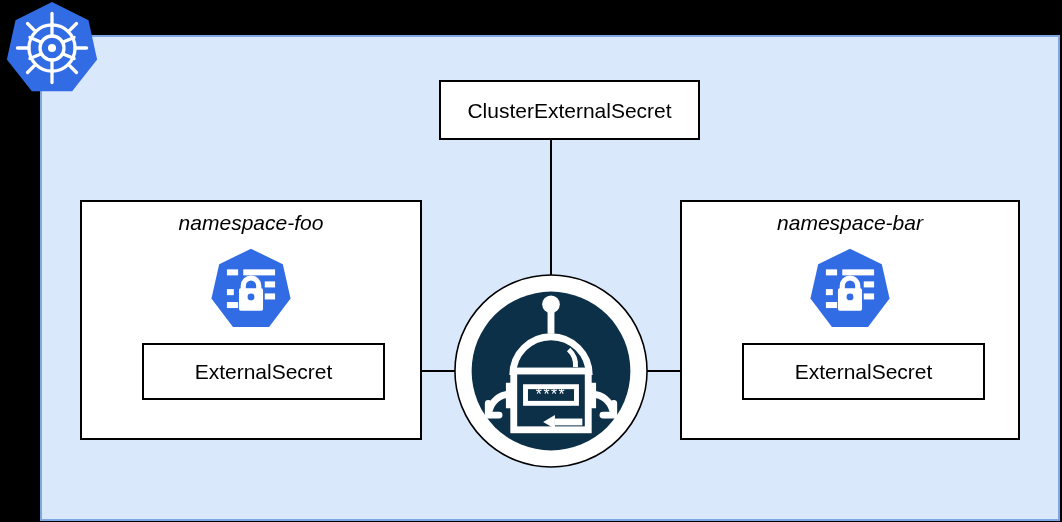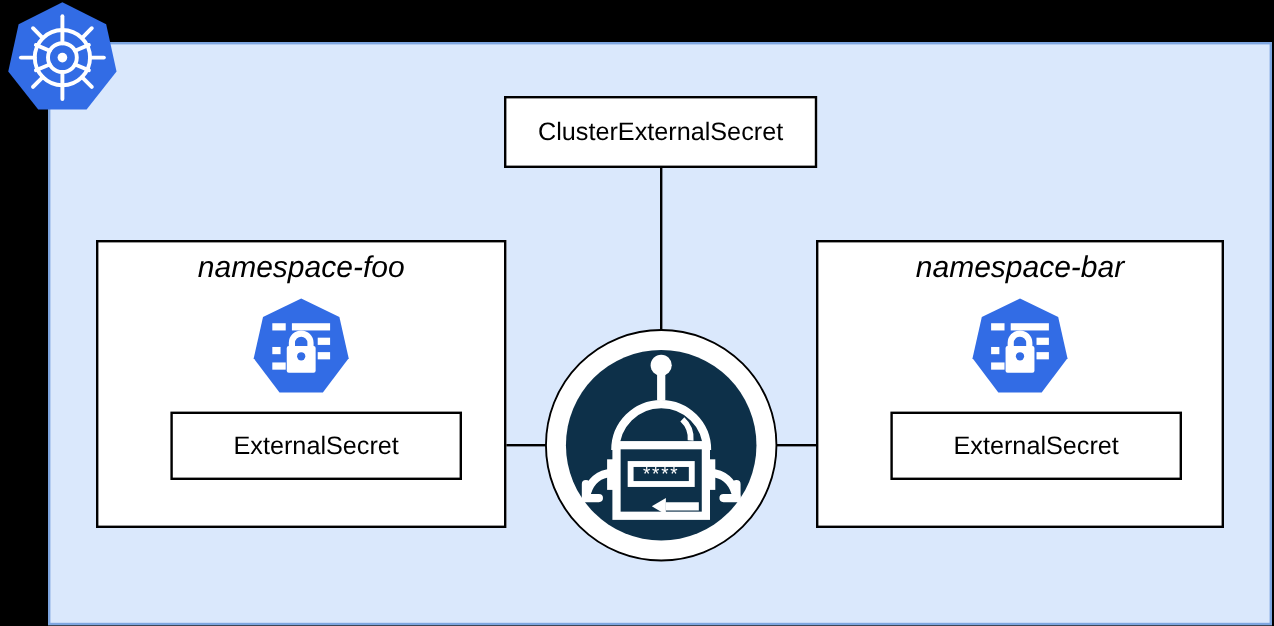--- a/index.html
+++ b/index.html
@@ -42,21 +42,21 @@
     right: 0;
     text-align: center;
     color: #000000;
     font-size: 21px;
     line-height: 24px;
     white-space: nowrap;
   }
 
   
   #ces-box {
-    left: 420px;
+    left: 439px;
     top: 80px;
     width: 261px;
     height: 60px;
   }
   #ces-box .box-label {
     top: 17px;
   }
 
   
   .ns-box {
@@ -65,21 +65,21 @@
   }
   #ns-foo-box { left: 80px; width: 342px; }
   #ns-bar-box { left: 680px; width: 340px; }
 
   .ns-title {
     position: absolute;
     left: 0;
     right: 0;
     top: 8px;
     text-align: center;
-    font-size: 25px;
+    font-size: 21px;
     font-style: italic;
     line-height: 26px;
     color: #000000;
     white-space: nowrap;
   }
 
   
   .es-box {
     top: 343px;
     width: 243px;

